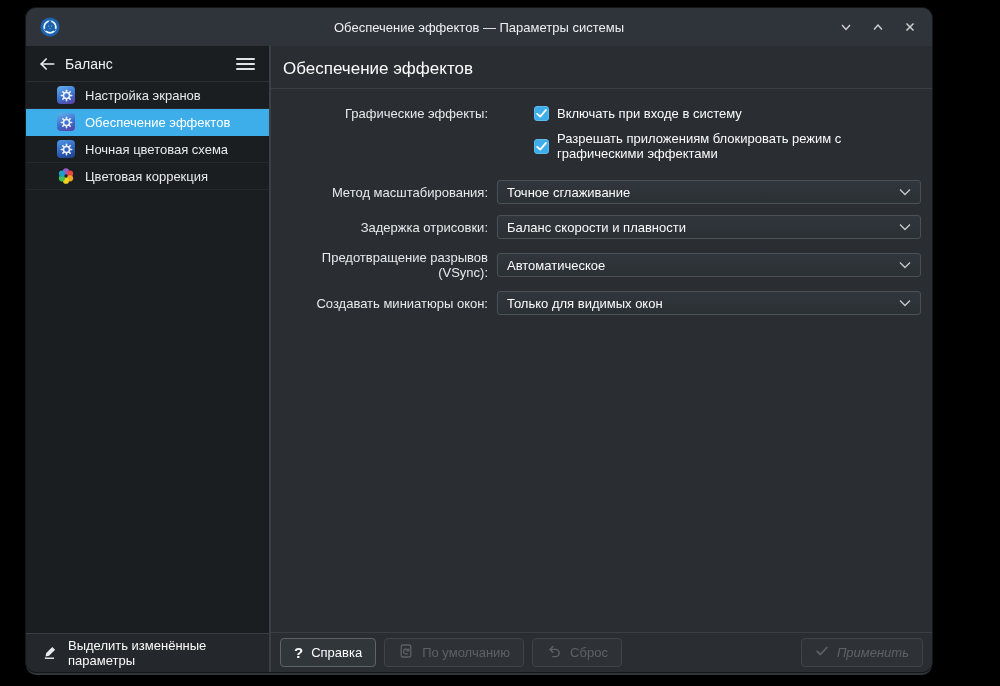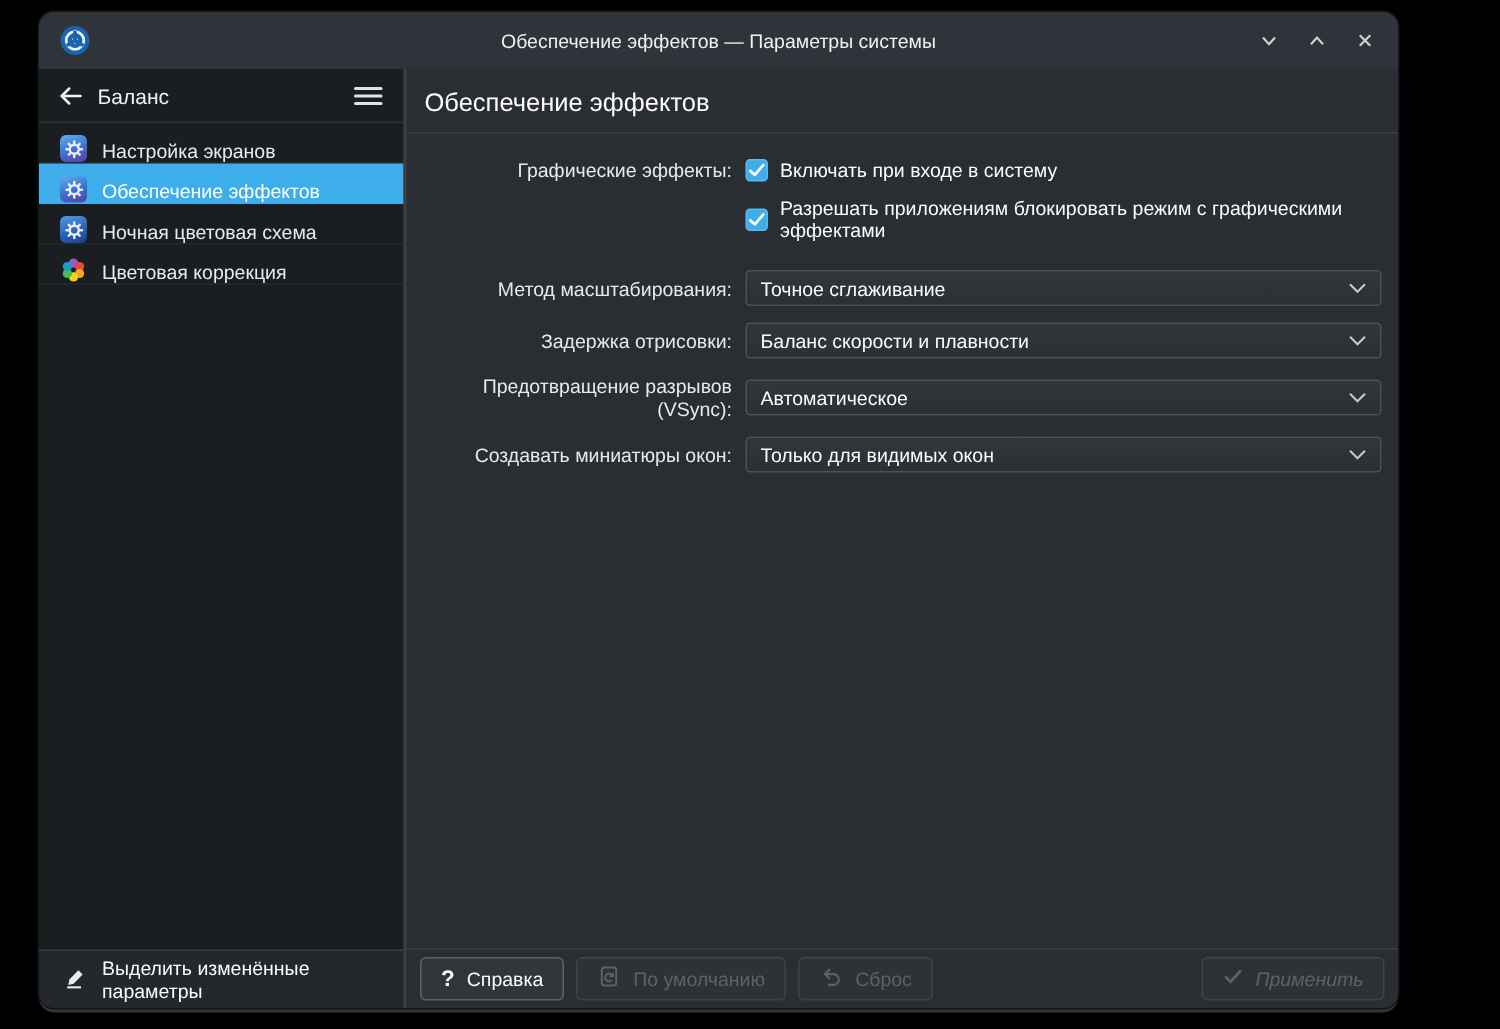--- a/index.html
+++ b/index.html
@@ -35,21 +35,21 @@
     padding: 0 12px 0 11px; border-bottom: 1px solid #2c3034;
   }
   .sidebar-header .back { width: 22px; height: 22px; display: flex; align-items: center; }
   .sidebar-header .crumb { font-size: 14px; color: #eff0f1; margin-left: 6px; }
   .sidebar-header .spacer { flex: 1; }
   .hamburger { display: flex; flex-direction: column; gap: 3px; padding: 4px 2px; }
   .hamburger i { display: block; width: 19px; height: 2px; background: #dfe3e6; border-radius: 1px; }
 
   .sidebar-list { flex: 1; }
   .side-item {
-    height: 27px; display: flex; align-items: flex-end; padding-left: 14px;
+    height: 27px; display: flex; align-items: center; padding-left: 31px;
     border-bottom: 1px solid #24282c; font-size: 13px; color: #e9eaeb; cursor: default;
   }
   .side-item.selected { background: #3daee9; border-bottom-color: #3daee9; color: #ffffff; }
   .app-icon {
     width: 18px; height: 18px; border-radius: 4px; margin-right: 10px;
     display: flex; align-items: center; justify-content: center; flex: 0 0 18px;
   }
   .app-icon.grad-display { background: linear-gradient(160deg, #62b0ec 0%, #3c6fd0 55%, #5a3f9e 100%); }
   .app-icon.grad-night   { background: linear-gradient(160deg, #4f9be6 0%, #2b5cb8 60%, #1d3f86 100%); }
   .app-icon.colorwheel   { background: transparent; }
@@ -60,21 +60,21 @@
   }
   .highlight-btn { display: flex; align-items: center; gap: 9px; font-size: 13px; color: #fcfcfc; padding: 4px 6px; border-radius: 3px; cursor: default; }
 
   
   .content { flex: 1; display: flex; flex-direction: column; min-width: 0; }
   .content-header { padding: 13px 12px 9px 12px; font-size: 17px; color: #fcfcfc; border-bottom: 1px solid #3a3f45; }
 
   .form { padding: 17px 11px 0 12px; }
   .form-row { display: flex; align-items: center; }
   .form-label { flex: 0 0 214px; text-align: right; padding-right: 9px; font-size: 13px; color: #e8e9ea; }
-  .cb-row { margin-bottom: 10px; }
+  .cb-row { margin-bottom: 10px; gap: 37px; }
   .cb-row.last { margin-bottom: 19px; }
   .cb-group { display: flex; align-items: center; gap: 8px; cursor: default; }
   .checkbox {
     width: 15px; height: 15px; border-radius: 3px; background: #3daee9;
     border: 1px solid #5cbaee; display: flex; align-items: center; justify-content: center;
   }
   .cb-label { font-size: 13px; color: #fcfcfc; }
 
   .select-row { margin-bottom: 11px; }
   .combo {

